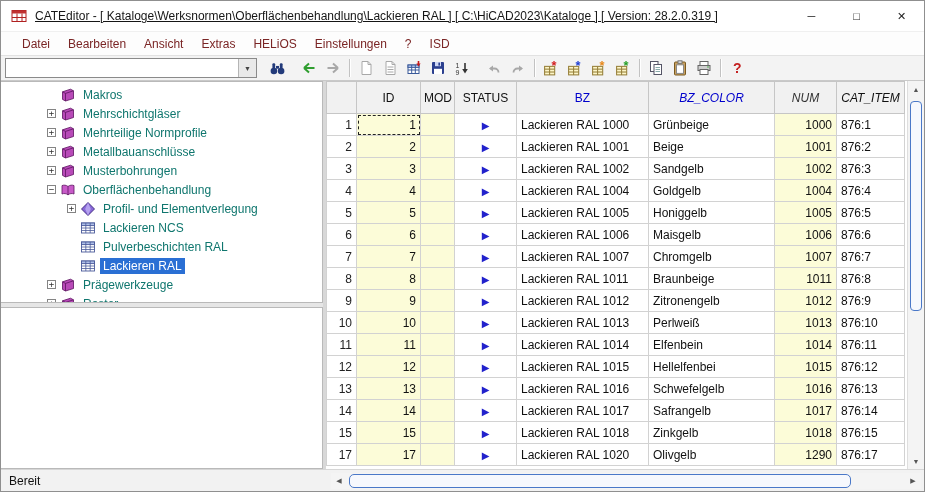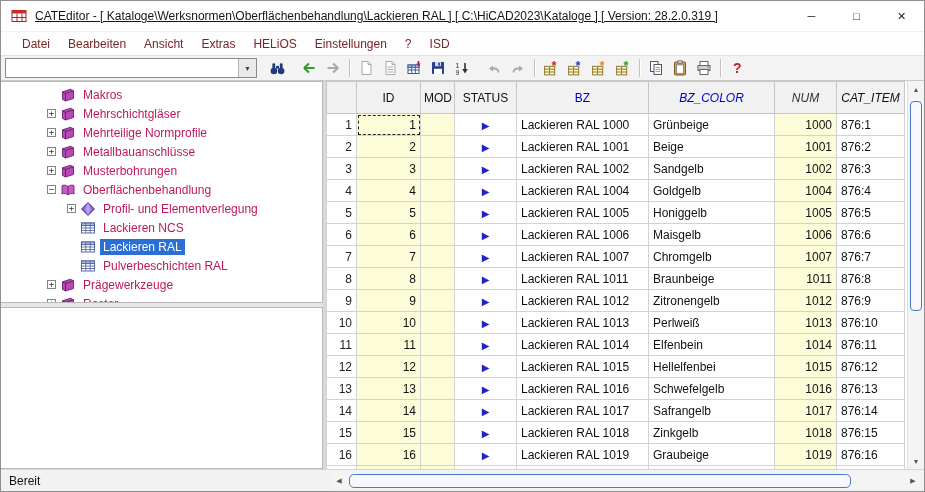--- a/index.html
+++ b/index.html
@@ -34,21 +34,21 @@
   .h-splitter { flex:0 0 4px; background:#e6e6e6; }
   .blank-pane { flex:1 1 auto; background:#fff; border:1px solid #b9b9b9; border-left:none; }
 
   .trow { height:19px; display:flex; align-items:center; white-space:nowrap; }
   .trow.lvl0 { padding-left:46px; }
   .trow.lvl1 { padding-left:66px; }
   .exp { width:9px; height:9px; border:1px solid #848484; background:#fff; font-size:9px; line-height:7px; text-align:center; color:#333; flex:0 0 9px; margin-right:4px; font-family:"DejaVu Sans Mono",monospace; }
   .noexp { width:13px; flex:0 0 13px; }
   .ticon { width:16px; height:16px; flex:0 0 16px; margin-right:4px; }
   .ticon svg { display:block; }
-  .tlabel { padding:1px 3px; color:#be185d; }
+  .tlabel { padding:1px 3px; color:#0f766e; }
   .trow.selected .tlabel { background:var(--selection, #2a6fd4); color:#fff; }
 
   
   .right { flex:1 1 auto; display:flex; min-width:0; background:#fff; }
   .grid-wrap { flex:1 1 auto; overflow:hidden; background:#fff; }
   table.grid { border-collapse:collapse; table-layout:fixed; width:578px; font-size:12px; }
   table.grid th { height:32px; background:#f1f1f1; border:1px solid #c6c6c6; font-weight:normal; padding:0 3px; overflow:hidden; white-space:nowrap; }
   table.grid td { height:22px; border:1px solid #d2d2d2; padding:0 4px; overflow:hidden; white-space:nowrap; background:#fff; }
   td.rownum { background:#ececec; border-color:#bdbdbd; text-align:right; color:#222; }
   th.rownum-h { background:#ececec; border-color:#bdbdbd; }
@@ -386,47 +386,47 @@
                 <rect x="1.5" y="3" width="13" height="10" fill="#fff" stroke="#4a5a9a" stroke-width="0.9"></rect>
                 <rect x="1.5" y="3" width="13" height="2.6" fill="#aebfe8" stroke="#4a5a9a" stroke-width="0.9"></rect>
                 <line x1="5.8" y1="3" x2="5.8" y2="13" stroke="#4a5a9a" stroke-width="0.8"></line>
                 <line x1="10.2" y1="3" x2="10.2" y2="13" stroke="#4a5a9a" stroke-width="0.8"></line>
                 <line x1="1.5" y1="8" x2="14.5" y2="8" stroke="#4a5a9a" stroke-width="0.8"></line>
                 <line x1="1.5" y1="10.5" x2="14.5" y2="10.5" stroke="#4a5a9a" stroke-width="0.8"></line>
               </svg>
             </span>
             <span class="tlabel">Lackieren NCS</span>
           </div>
-          <div class="trow lvl1 selected">
+          <div class="trow lvl1">
             <span class="noexp"></span>
             <span class="ticon">
               <svg viewBox="0 0 16 16" width="16" height="16">
                 <rect x="1.5" y="3" width="13" height="10" fill="#fff" stroke="#4a5a9a" stroke-width="0.9"></rect>
                 <rect x="1.5" y="3" width="13" height="2.6" fill="#aebfe8" stroke="#4a5a9a" stroke-width="0.9"></rect>
                 <line x1="5.8" y1="3" x2="5.8" y2="13" stroke="#4a5a9a" stroke-width="0.8"></line>
                 <line x1="10.2" y1="3" x2="10.2" y2="13" stroke="#4a5a9a" stroke-width="0.8"></line>
                 <line x1="1.5" y1="8" x2="14.5" y2="8" stroke="#4a5a9a" stroke-width="0.8"></line>
                 <line x1="1.5" y1="10.5" x2="14.5" y2="10.5" stroke="#4a5a9a" stroke-width="0.8"></line>
               </svg>
             </span>
-            <span class="tlabel">Lackieren RAL</span>
-          </div>
-          <div class="trow lvl1">
+            <span class="tlabel">Pulverbeschichten RAL</span>
+          </div>
+          <div class="trow lvl1 selected">
             <span class="noexp"></span>
             <span class="ticon">
               <svg viewBox="0 0 16 16" width="16" height="16">
                 <rect x="1.5" y="3" width="13" height="10" fill="#fff" stroke="#4a5a9a" stroke-width="0.9"></rect>
                 <rect x="1.5" y="3" width="13" height="2.6" fill="#aebfe8" stroke="#4a5a9a" stroke-width="0.9"></rect>
                 <line x1="5.8" y1="3" x2="5.8" y2="13" stroke="#4a5a9a" stroke-width="0.8"></line>
                 <line x1="10.2" y1="3" x2="10.2" y2="13" stroke="#4a5a9a" stroke-width="0.8"></line>
                 <line x1="1.5" y1="8" x2="14.5" y2="8" stroke="#4a5a9a" stroke-width="0.8"></line>
                 <line x1="1.5" y1="10.5" x2="14.5" y2="10.5" stroke="#4a5a9a" stroke-width="0.8"></line>
               </svg>
             </span>
-            <span class="tlabel">Pulverbeschichten RAL</span>
+            <span class="tlabel">Lackieren RAL</span>
           </div>
           <div class="trow lvl0">
             <span class="exp">+</span>
             <span class="ticon">
               <svg viewBox="0 0 16 16" width="16" height="16">
                 <path d="M2.5 4.8 L10.5 2.2 L13.5 3.8 L13.5 11.5 L5.5 14 L2.5 12.4 Z" fill="#b84ab8" stroke="#5c1460" stroke-width="0.8"></path>
                 <path d="M2.5 4.8 L5.5 6.4 L5.5 14" fill="none" stroke="#5c1460" stroke-width="0.8"></path>
                 <path d="M5.5 6.4 L13.5 3.8" fill="none" stroke="#5c1460" stroke-width="0.8"></path>
               </svg>
             </span>
@@ -617,30 +617,20 @@
                 <td class="rownum">15</td>
                 <td class="yellow right-al">15</td>
                 <td class="yellow"></td>
                 <td class="center-al"><span class="play">▶</span></td>
                 <td>Lackieren RAL 1018</td>
                 <td>Zinkgelb</td>
                 <td class="yellow right-al">1018</td>
                 <td>876:15</td>
               </tr>
               <tr>
-                <td class="rownum">16</td>
-                <td class="yellow right-al">16</td>
-                <td class="yellow"></td>
-                <td class="center-al"><span class="play">▶</span></td>
-                <td>Lackieren RAL 1019</td>
-                <td>Graubeige</td>
-                <td class="yellow right-al">1019</td>
-                <td>876:16</td>
-              </tr>
-              <tr>
                 <td class="rownum">17</td>
                 <td class="yellow right-al">17</td>
                 <td class="yellow"></td>
                 <td class="center-al"><span class="play">▶</span></td>
                 <td>Lackieren RAL 1020</td>
                 <td>Olivgelb</td>
                 <td class="yellow right-al">1290</td>
                 <td>876:17</td>
               </tr>
             </tbody>

